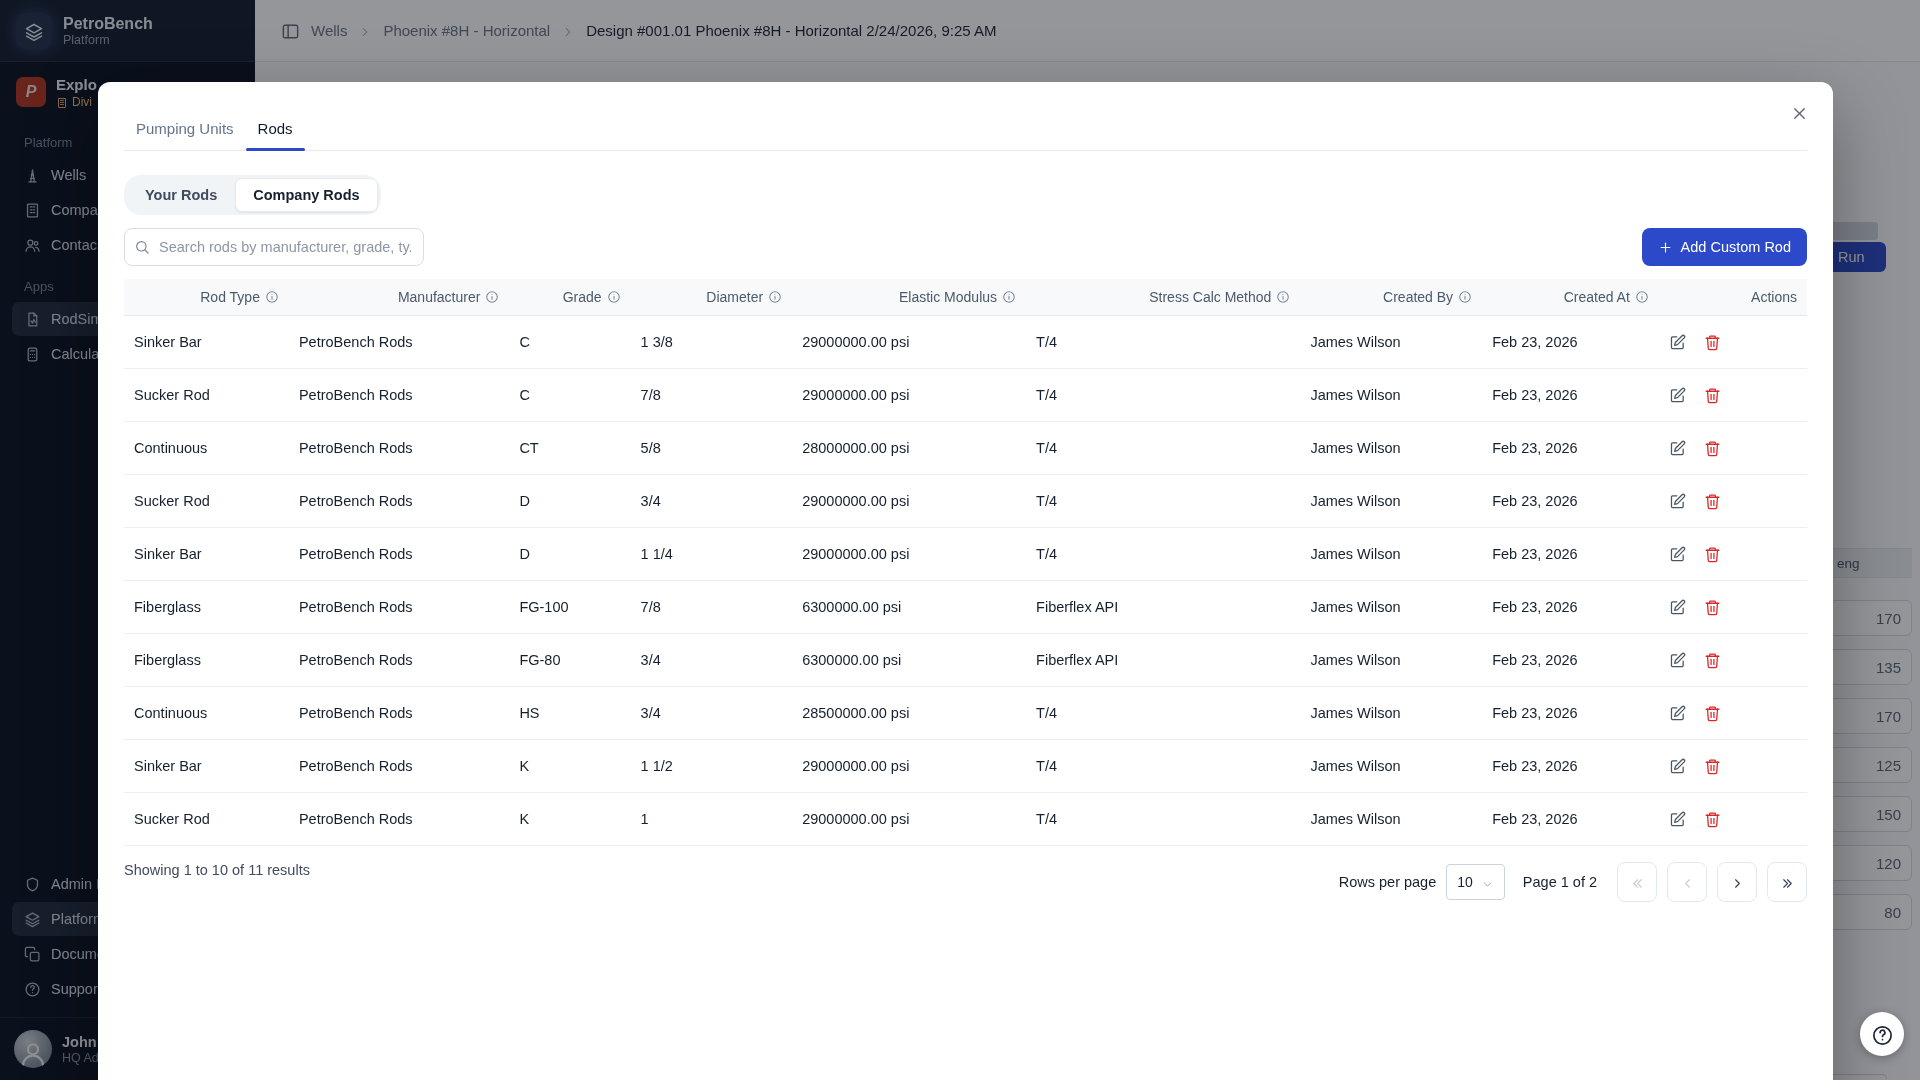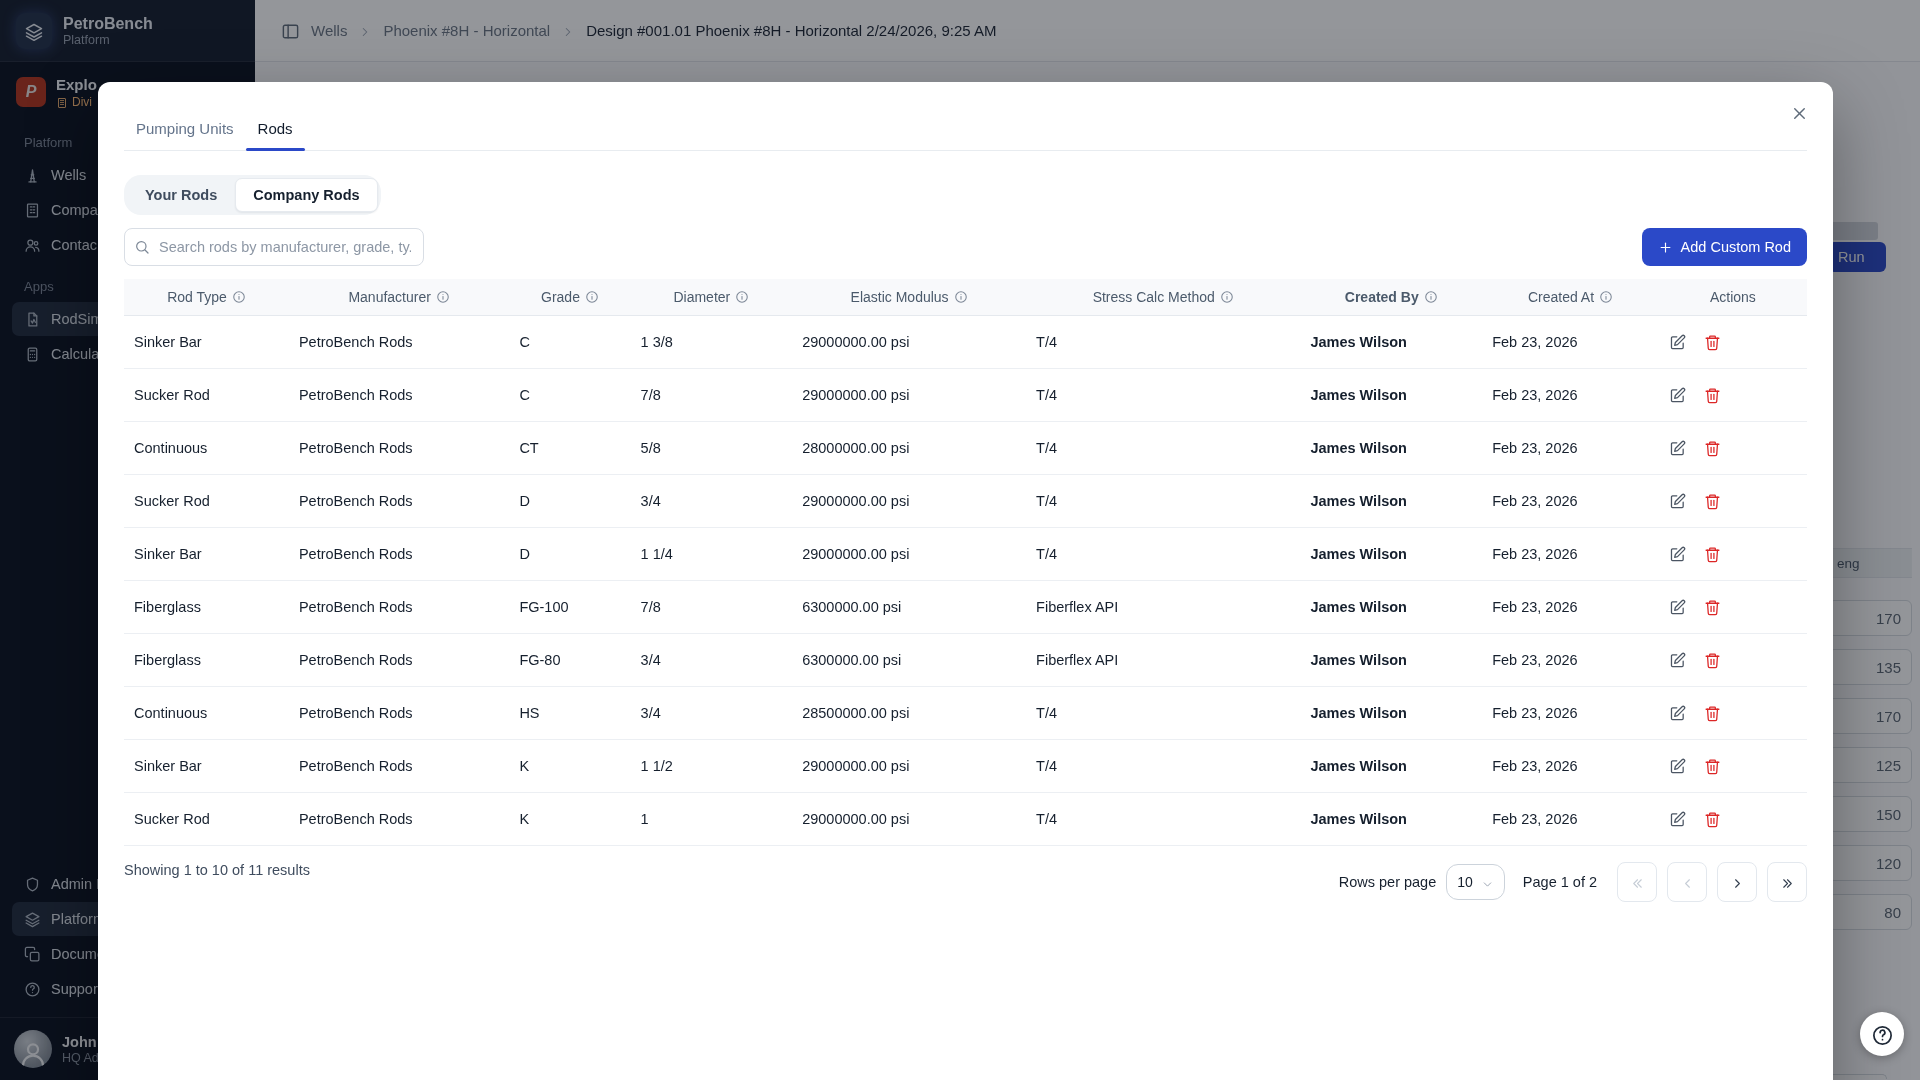--- a/index.html
+++ b/index.html
@@ -73,37 +73,37 @@
   .subtab { padding:9px 18px; font-size:14.5px; font-weight:600; color:#3f4c5e; border-radius:7px; cursor:pointer; }
   .subtab.active { background:#fff; color:#16202e; border:1px solid #e6eaef; box-shadow:0 1px 2px rgba(16,24,40,.07); padding:8px 17px; }
   .toolbar { display:flex; align-items:center; justify-content:space-between; margin-top:13px; }
   .search-box { position:relative; width:300px; }
   .search-box .ic { position:absolute; left:10px; top:11px; font-size:16px; color:#7c8796; }
   .search-box input { width:100%; height:38px; border:1px solid #d9dee5; border-radius:8px; padding:0 12px 0 34px; font-size:14.5px; color:#111827; outline:none; font-family:"Liberation Sans", sans-serif; }
   .search-box input::placeholder { color:#8d97a5; }
   .btn-add { display:flex; align-items:center; gap:8px; background:#2b49c8; color:#fff; height:38px; padding:0 16px; border:none; border-radius:8px; font-size:14.5px; font-weight:500; cursor:pointer; font-family:"Liberation Sans", sans-serif; }
   .btn-add .ic { font-size:15px; }
   table { width:100%; border-collapse:collapse; margin-top:13px; table-layout:fixed; }
-  thead th { background:#f8f9fb; color:#4b5a6b; font-weight:400; font-size:14px; text-align:center; padding:10px; border-bottom:1px solid #e5e9ee; white-space:nowrap; }
+  thead th { background:#f8f9fb; color:#4b5a6b; font-weight:400; font-size:14px; text-align:right; padding:10px; border-bottom:1px solid #e5e9ee; white-space:nowrap; }
   thead th .ic { font-size:14px; color:#7c8796; margin-left:5px; vertical-align:-2px; }
   tbody td { border-top:1px solid #eceff3; font-size:14.5px; color:#16202e; padding:0 10px; height:53px; white-space:nowrap; overflow:hidden; }
   tbody tr:first-child td { border-top:none; }
   tbody tr:last-child td { border-bottom:1px solid #eceff3; }
   th:nth-child(1), td:nth-child(1){ width:9.8%; } th:nth-child(2), td:nth-child(2){ width:13.1%; }
   th:nth-child(3), td:nth-child(3){ width:7.2%; } th:nth-child(4), td:nth-child(4){ width:9.6%; }
   th:nth-child(5), td:nth-child(5){ width:13.9%; } th:nth-child(6), td:nth-child(6){ width:16.3%; }
-  th:nth-child(7), td:nth-child(7){ width:10.8%;font-weight:bold; } th:nth-child(8), td:nth-child(8){ width:10.5%; }
+  th:nth-child(7), td:nth-child(7){ width:10.8%; } th:nth-child(8), td:nth-child(8){ width:10.5%; }
   th:nth-child(9), td:nth-child(9){ width:8.8%; }
   .act { background:none; border:none; padding:0; font-size:17px; cursor:pointer; }
   .act.edit { color:#4b5563; }
   .act.del { color:#dc2626; margin-left:18px; }
   .mfooter { display:flex; align-items:flex-start; justify-content:space-between; margin-top:16px; }
   .showing { font-size:14.5px; color:#3f4c5e; }
   .pager { display:flex; align-items:center; gap:10px; font-size:14.5px; color:#16202e; }
-  .select { display:flex; align-items:center; gap:8px; border:1px solid #ccd3db; border-radius:12px; height:36px; padding:0 10px; font-size:14px; cursor:pointer; }
+  .select { display:flex; align-items:center; gap:8px; border:1px solid #ccd3db; border-radius:4px; height:36px; padding:0 10px; font-size:14px; cursor:pointer; }
   .select .ic { font-size:13px; color:#9aa4b1; }
   .pageinfo { margin:0 10px 0 8px; }
   .pbtn { width:40px; height:40px; border:1px solid #e3e8ee; border-radius:8px; background:#fff; display:flex; align-items:center; justify-content:center; font-size:15px; cursor:pointer; }
   .pbtn.off { color:#c6cdd6; }
   .pbtn.on { color:#333f4f; }
 
   .help-fab { position:absolute; left:1860px; top:1012px; width:44px; height:44px; border-radius:50%; background:#fff; box-shadow:0 2px 10px rgba(0,0,0,.28); display:flex; align-items:center; justify-content:center; color:#1f2937; font-size:23px; z-index:60; border:none; cursor:pointer; }
 </style>
 </head>
 <body>

